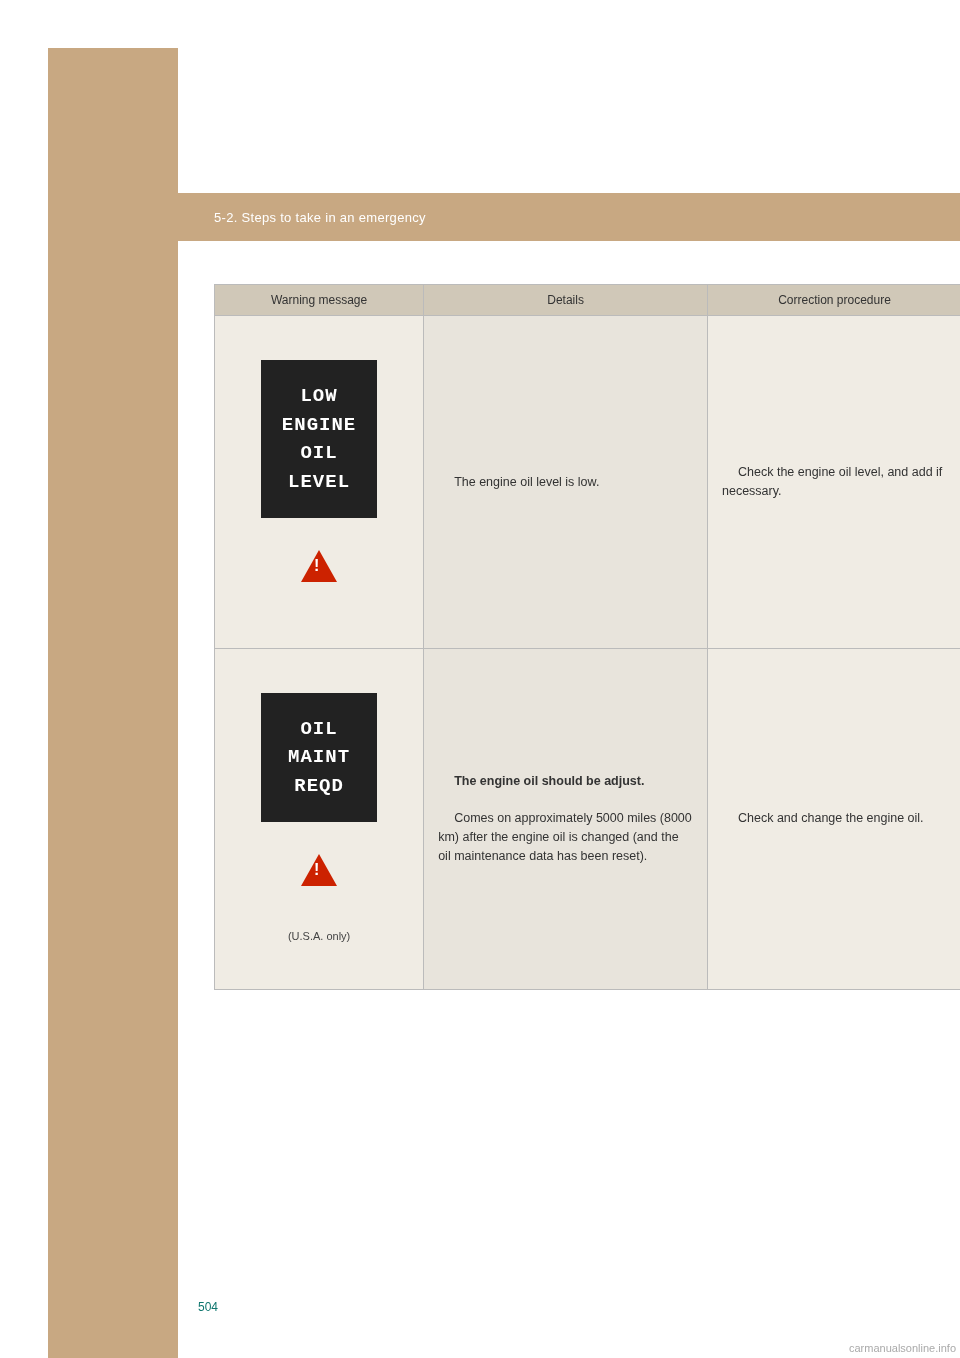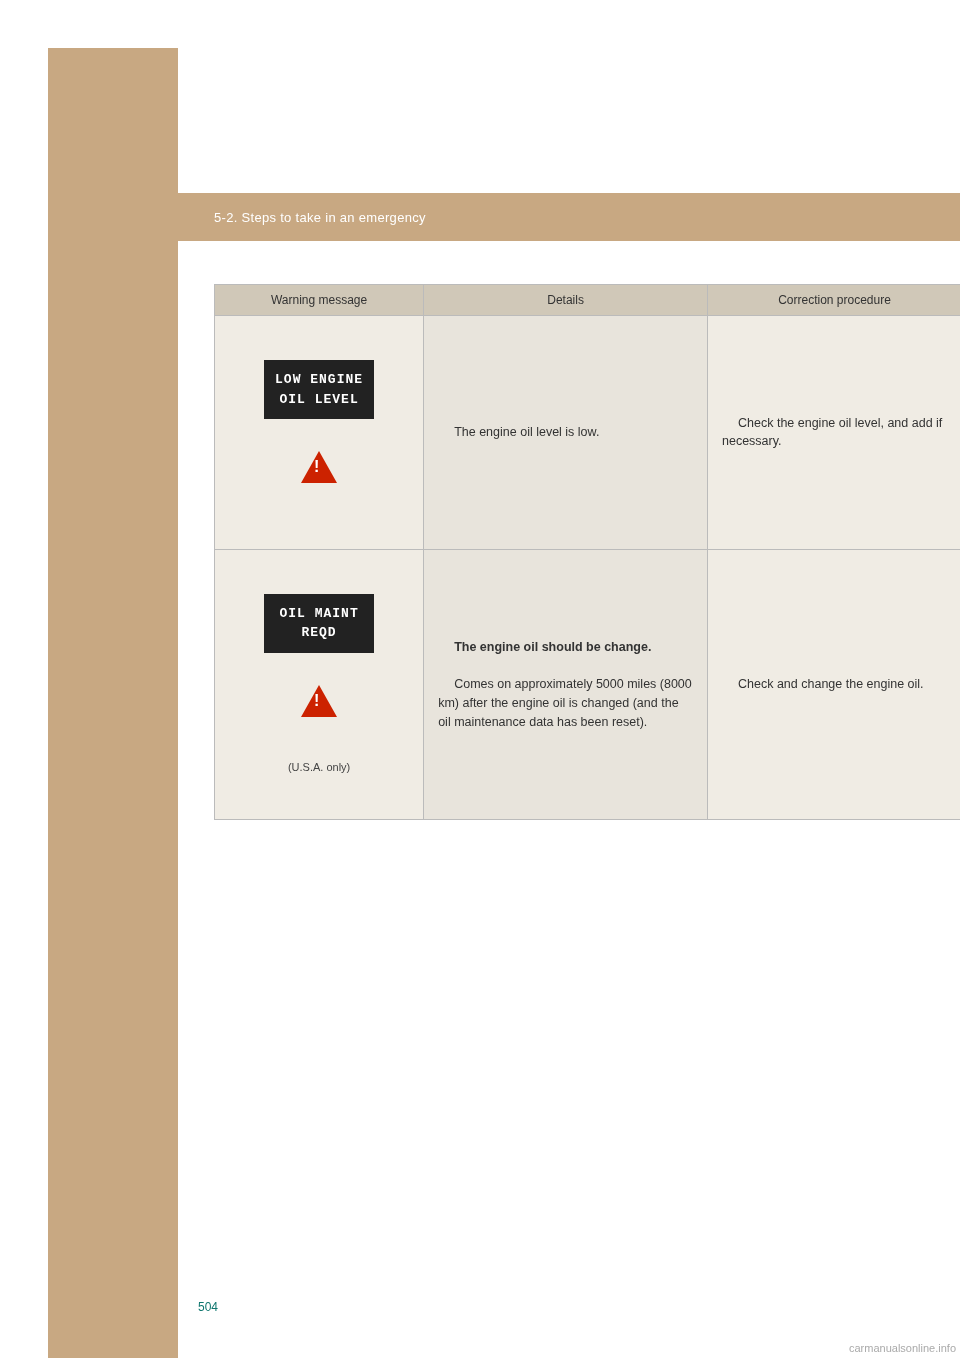--- a/index.html
+++ b/index.html
@@ -74,23 +74,23 @@
     }
 
     .col-warning { width: 28%; background: #f0ece4; }
     .col-details { width: 38%; background: #e8e4dc; }
     .col-correction { width: 34%; background: #f0ece4; }
 
     .warning-display {
       background: #222;
       color: #fff;
       font-family: 'Courier New', monospace;
-      font-size: 13px;
-      font-weight: bold;
-      padding: 10px 10px;
+      font-size: 19px;
+      font-weight: bold;
+      padding: 22px 10px;
       display: inline-block;
       letter-spacing: 1px;
       margin-bottom: 8px;
       min-width: 110px;
     }
 
     .triangle-red {
       width: 0;
       height: 0;
       border-left: 18px solid transparent;
@@ -200,21 +200,21 @@
         <td class="col-warning">
           <div class="warning-cell-content">
             <div class="warning-display">OIL  MAINT<br>REQD</div>
             <div style="margin-top:8px;">
               <div class="triangle-red"></div>
             </div>
             <div class="usa-only">(U.S.A. only)</div>
           </div>
         </td>
         <td class="col-details">
-          <span class="details-bold">The engine oil should be change.</span><br><br>
+          <span class="details-bold">The engine oil should be adjust.</span><br><br>
           <span>Comes on approximately 5000 miles (8000 km) after the engine oil is changed (and the oil maintenance data has been reset).</span>
         </td>
         <td class="col-correction">
           <span>Check and change the engine oil.</span>
         </td>
       </tr>
     </tbody>
   </table>
 </div>
 

